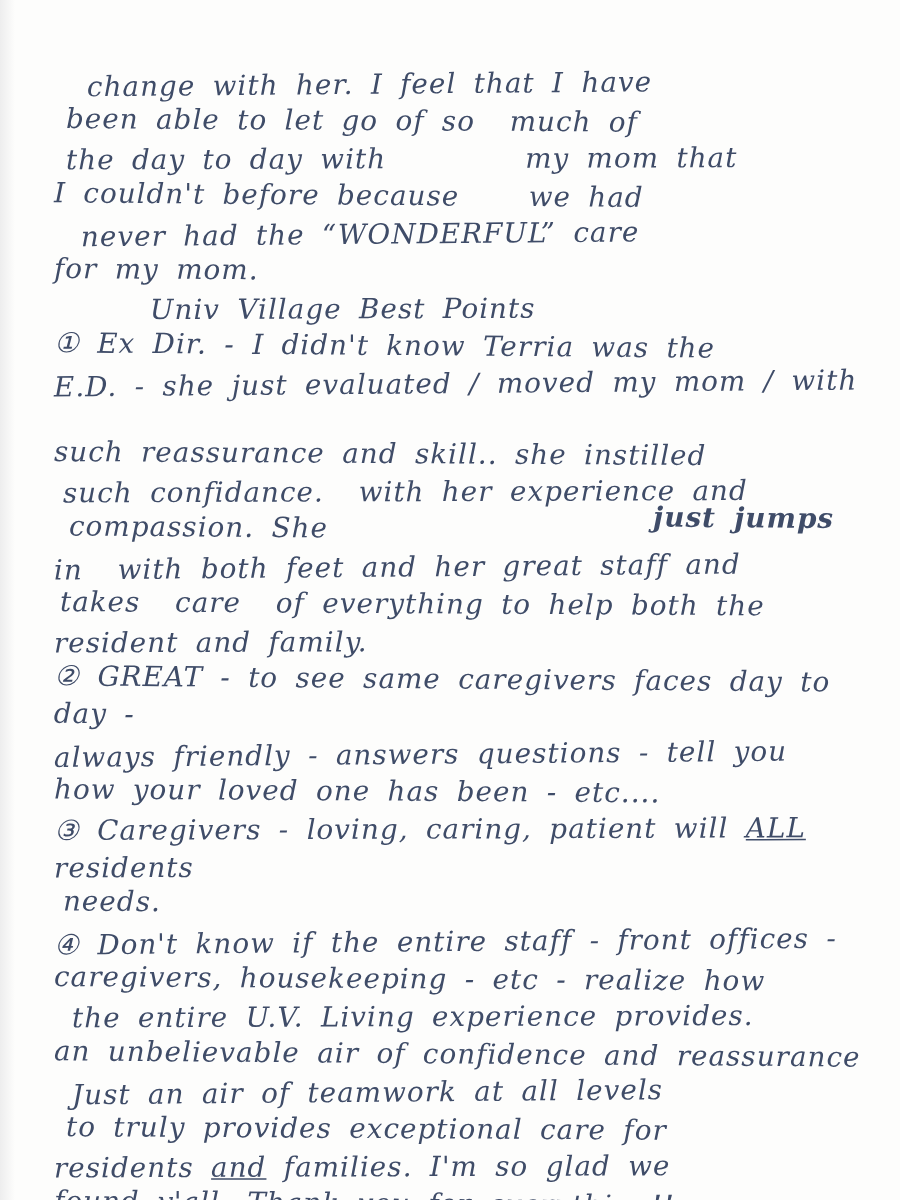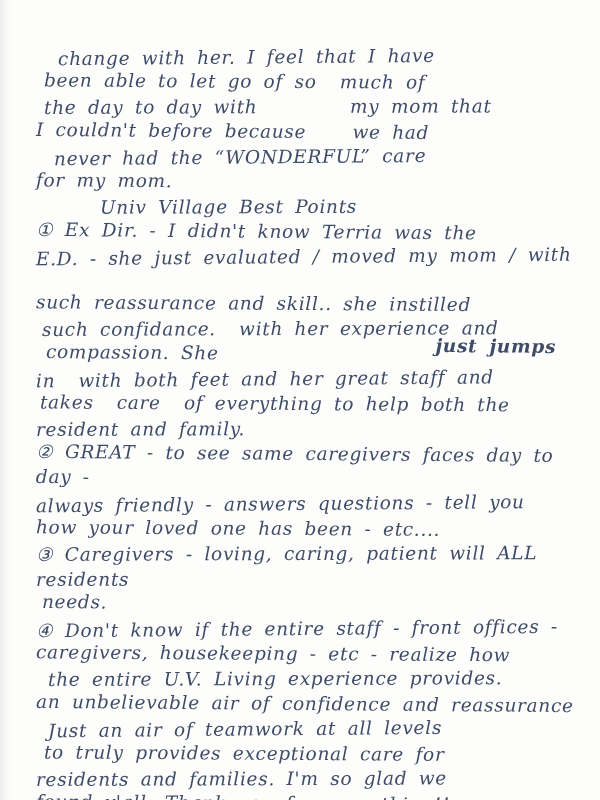--- a/index.html
+++ b/index.html
@@ -41,20 +41,20 @@
   .line:nth-child(4n+2) { transform: rotate(0.35deg); }
   .line:nth-child(4n+3) { transform: rotate(-0.2deg); }
   .line:nth-child(4n)   { transform: rotate(0.45deg); }
   .note {
     position: absolute;
     right: 18px;
     top: -9px;
     white-space: nowrap;
     font-weight: bold;
   }
-  .u { }
+  .u { text-decoration: underline; }
 </style>
 </head>
 <body>
 
 <div class="paper">
   <div class="letter-body" id="letter-body"><div class="line" style="padding-left: 22px;">change with her. I feel that I have</div><div class="line" style="padding-left: 8px;">been able to let go of so  much of</div><div class="line" style="padding-left: 8px;">the day to day with        my mom that</div><div class="line">I couldn't before because    we had</div><div class="line" style="padding-left: 18px;">never had the “WONDERFUL” care</div><div class="line">for my mom.</div><div class="line" style="padding-left: 64px;">Univ Village Best Points</div><div class="line">① Ex Dir. - I didn't know Terria was the</div><div class="line">E.D. - she just evaluated / moved my mom / with</div><div class="line" style="margin-top: 22px;">such reassurance and skill.. she instilled</div><div class="line" style="padding-left: 6px;">such confidance.  with her experience and</div><div class="line" style="padding-left: 10px;">compassion. She<span class="note">just jumps</span></div><div class="line">in  with both feet and her great staff and</div><div class="line" style="padding-left: 4px;">takes  care  of everything to help both the</div><div class="line">resident and family.</div><div class="line">② GREAT - to see same caregivers faces day to day -</div><div class="line">always friendly - answers questions - tell you</div><div class="line">how your loved one has been - etc....</div><div class="line">③ Caregivers - loving, caring, patient will <span class="u">ALL</span> residents</div><div class="line" style="padding-left: 6px;">needs.</div><div class="line">④ Don't know if the entire staff - front offices -</div><div class="line">caregivers, housekeeping - etc - realize how</div><div class="line" style="padding-left: 12px;">the entire U.V. Living experience provides.</div><div class="line">an unbelievable air of confidence and reassurance</div><div class="line" style="padding-left: 12px;">Just an air of teamwork at all levels</div><div class="line" style="padding-left: 8px;">to truly provides exceptional care for</div><div class="line">residents <span class="u">and</span> families. I'm so glad we</div><div class="line">found y'all. Thank you for everything!!</div></div>
 </div>
 
 </body></html>

